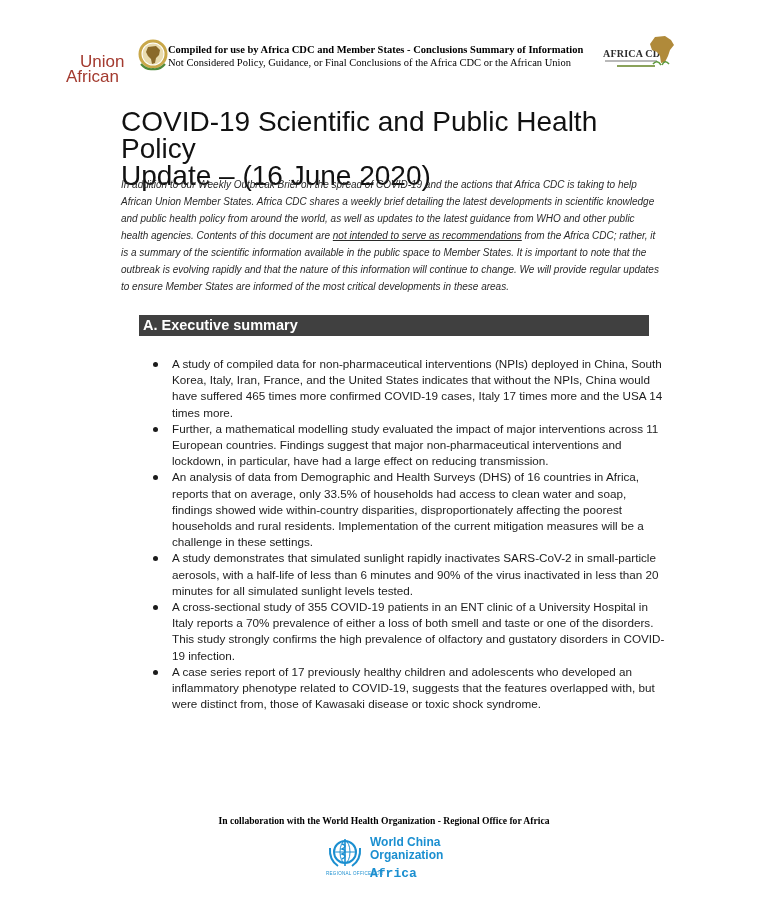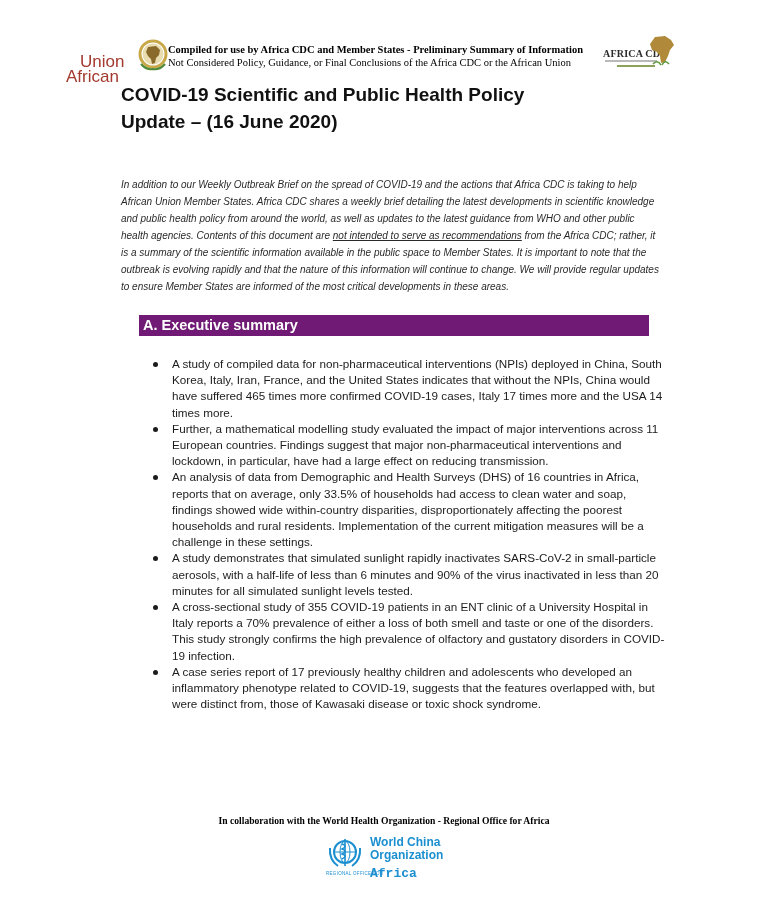--- a/index.html
+++ b/index.html
@@ -15,26 +15,26 @@
   .header-text { position: absolute; left: 168px; top: 43px; width: 420px; font-family: "Liberation Serif", serif; font-size: 10.5px; line-height: 13px; color: #000; }
   .header-text .l1 { font-weight: bold; }
   .header-text .l2 { }
 
   .cdc-logo { position: absolute; left: 603px; top: 34px; width: 80px; height: 38px; }
   .cdc-word { position: absolute; left: 0; top: 14px; font-family: "Liberation Serif", serif; font-size: 10px; font-weight: bold; color: #2b2b2b; letter-spacing: 0.2px; }
   .cdc-sub { position: absolute; left: 2px; top: 26px; width: 52px; height: 2px; background: #b9b9b9; }
   .cdc-sub2 { position: absolute; left: 14px; top: 31px; width: 38px; height: 2px; background: #8aa25a; }
   .cdc-map { position: absolute; left: 44px; top: 0px; width: 30px; height: 34px; }
 
-  .title { position: absolute; left: 121px; top: 81px; width: 520px; font-family: "Liberation Sans", sans-serif; font-weight: bold; font-size: 19px; line-height: 27px; color: #111; }
+  .title { position: absolute; left: 121px; top: 108px; width: 520px; font-family: "Liberation Sans", sans-serif; font-weight: normal; font-size: 28px; line-height: 27px; color: #111; }
 
   .intro { position: absolute; left: 121px; top: 176px; width: 540px; font-family: "Liberation Sans", sans-serif; font-style: italic; font-size: 10px; line-height: 17px; color: #2a2a2a; }
   .intro .u { text-decoration: underline; }
 
-  .section-bar { position: absolute; left: 139px; top: 315px; width: 510px; height: 21px; background: #701a75; }
+  .section-bar { position: absolute; left: 139px; top: 315px; width: 510px; height: 21px; background: #404040; }
   .section-bar span { position: absolute; left: 4px; top: 1px; font-family: "Liberation Sans", sans-serif; font-weight: bold; font-size: 14.5px; line-height: 19px; color: #ffffff; }
 
   .bullets { position: absolute; left: 140px; top: 348px; width: 520px; margin: 8px; padding: 0; list-style: none; }
   .bullets li { position: relative; padding-left: 24px; font-family: "Liberation Sans", sans-serif; font-size: 11.7px; line-height: 16.2px; color: #1c1c1c; }
   .bullets li .dot { position: absolute; left: 5px; top: 6px; width: 5px; height: 5px; border-radius: 50%; background: #1c1c1c; }
 
   .footer-text { position: absolute; left: 0; top: 815px; width: 768px; text-align: center; font-family: "Liberation Serif", serif; font-weight: bold; font-size: 9.6px; color: #000; }
 
   .who-logo { position: absolute; left: 326px; top: 834px; width: 120px; height: 50px; }
   .who-emblem { position: absolute; left: 0; top: 2px; width: 38px; height: 34px; }
@@ -51,21 +51,21 @@
     <span class="au-word w2">Union</span>
     <svg class="au-emblem" viewBox="0 0 34 34">
       <circle cx="17" cy="16" r="13" fill="none" stroke="#c9a84a" stroke-width="3"></circle>
       <circle cx="17" cy="16" r="10.5" fill="#e9dcb0"></circle>
       <path d="M12 9 L20 8 L24 12 L23 17 L20 20 L19 25 L16 26 L15 21 L12 18 L10 14 Z" fill="#8a6a2a"></path>
       <path d="M5 26 Q10 32 17 31 Q24 32 29 26" fill="none" stroke="#4f8a3a" stroke-width="2"></path>
     </svg>
   </div>
 
   <div class="header-text">
-    <div class="l1">Compiled for use by Africa CDC and Member States - Preliminary Summary of Information</div>
+    <div class="l1">Compiled for use by Africa CDC and Member States - Conclusions Summary of Information</div>
     <div class="l2">Not Considered Policy, Guidance, or Final Conclusions of the Africa CDC or the African Union</div>
   </div>
 
   <div class="cdc-logo">
     <span class="cdc-word">AFRICA CDC</span>
     <span class="cdc-sub"></span>
     <span class="cdc-sub2"></span>
     <svg class="cdc-map" viewBox="0 0 30 34">
       <path d="M8 3 L18 2 L24 6 L27 11 L23 16 L21 22 L18 28 L14 29 L13 22 L10 18 L5 16 L3 10 Z" fill="#b08a3a"></path>
       <path d="M6 30 Q10 25 14 31" fill="none" stroke="#5d9a3d" stroke-width="1.5"></path>

